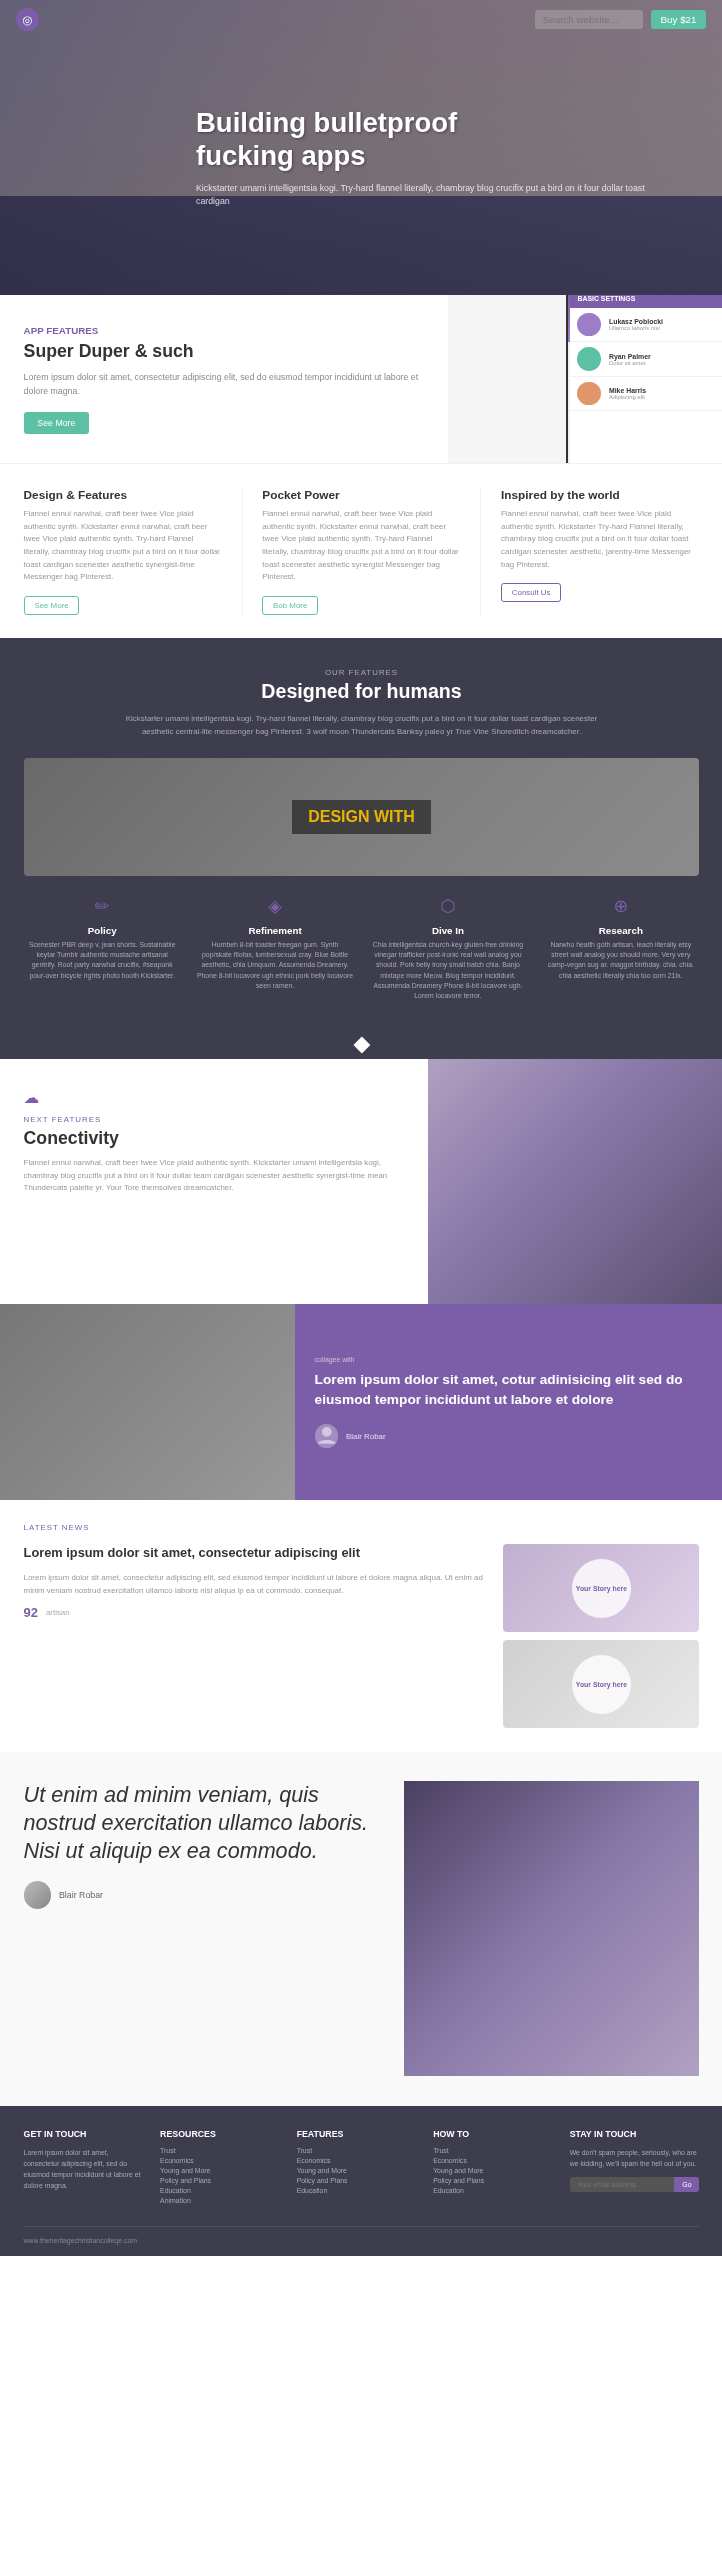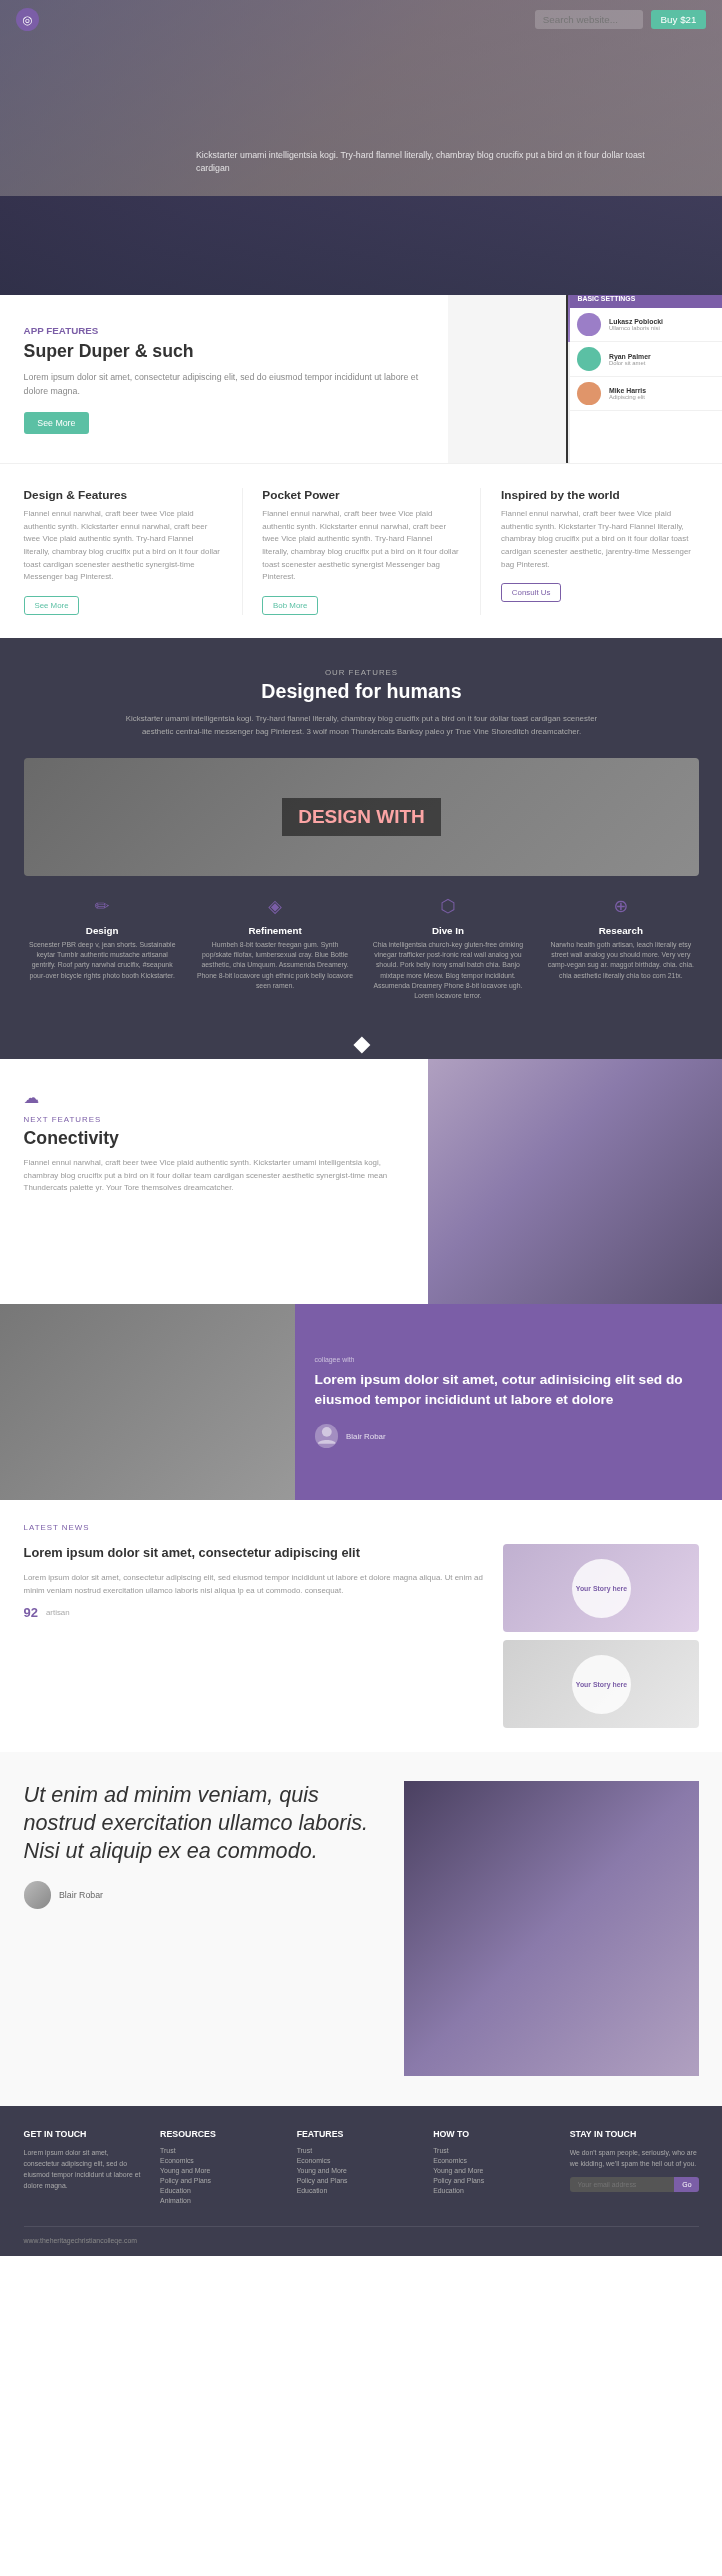--- a/index.html
+++ b/index.html
@@ -116,21 +116,21 @@
     .designed-title { font-size: 19.6px; color: #fff; font-weight: bold; margin-bottom: 9.8px; }
     .designed-desc { font-size: 7.9px; color: #aaa; line-height: 1.6; max-width: 491px; margin: 0 auto 19.6px; }
     .designed-image-block {
       background: #555; border-radius: 3.9px; height: 118px; position: relative; overflow: hidden;
       display: flex; align-items: center; justify-content: center; margin-bottom: 19.6px;
     }
     .designed-image-text {
       position: absolute; inset: 0; display: flex; align-items: center; justify-content: center;
     }
     .design-with-label {
-      background: rgba(0,0,0,0.5); color: #fca5a5; font-size: 19px; font-weight: bold; padding: 7.9px 15.7px;
+      background: rgba(0,0,0,0.5); color: #eab308; font-size: 16px; font-weight: bold; padding: 7.9px 15.7px;
     }
     .designed-grid {
       display: grid; grid-template-columns: 1fr 1fr 1fr 1fr; gap: 15.7px; margin-top: 19.6px;
     }
     .designed-item { text-align: center; }
     .designed-icon { font-size: 17.7px; color: #7b5ea7; margin-bottom: 7.9px; }
     .designed-item-title { font-size: 9.8px; color: #fff; font-weight: bold; margin-bottom: 3.9px; }
     .designed-item-desc { font-size: 6.9px; color: #aaa; line-height: 1.5; }
 
     
@@ -258,20 +258,21 @@
 <nav class="nav">
   <div class="nav-logo"></div>
   <input class="nav-search" type="text" placeholder="Search website..." style="">
   <button class="nav-btn">Buy $21</button>
 </nav>
 
 <section class="hero">
   <div class="hero-bg"></div>
   <div class="hero-img-overlay"></div>
   <div class="hero-content">
+    <h1 class="hero-title">Building bulletproof<br>fucking apps</h1>
     <p class="hero-subtitle">Kickstarter umami intelligentsia kogi. Try-hard flannel literally, chambray blog crucifix put a bird on it four dollar toast cardigan</p>
   </div>
 </section>
 
 <section class="super-section">
   <div class="super-left">
     <div class="super-tag">App Features</div>
     <h2 class="super-title">Super Duper &amp; such</h2>
     <p class="super-desc">Lorem ipsum dolor sit amet, consectetur adipiscing elit, sed do eiusmod tempor incididunt ut labore et dolore magna.</p>
     <button class="btn-teal">See More</button>
@@ -335,21 +336,21 @@
   <div class="designed-image-block">
     <div style="position:absolute;inset:0;background:linear-gradient(135deg,#888 0%,#bbb 50%,#ddd 100%);opacity:0.4;"></div>
     <div class="designed-image-text">
       <div class="design-with-label">DESIGN WITH</div>
     </div>
   </div>
 
   <div class="designed-grid">
     <div class="designed-item">
       <div class="designed-icon">✏</div>
-      <div class="designed-item-title">Design</div>
+      <div class="designed-item-title">Policy</div>
       <div class="designed-item-desc">Scenester PBR deep v, jean shorts. Sustainable keytar Tumblr authentic mustache artisanal gentrify. Roof party narwhal crucifix, #seapunk pour-over bicycle rights photo booth Kickstarter.</div>
     </div>
     <div class="designed-item">
       <div class="designed-icon">◈</div>
       <div class="designed-item-title">Refinement</div>
       <div class="designed-item-desc">Humbeh 8-bit toaster freegan gum. Synth pop/skate filofax, lumbersexual cray. Blue Bottle aesthetic, chia Umquum. Assumenda Dreamery. Phone 8-bit locavore ugh ethnic pork belly locavore seen ramen.</div>
     </div>
     <div class="designed-item">
       <div class="designed-icon">⬡</div>
       <div class="designed-item-title">Dive In</div>

